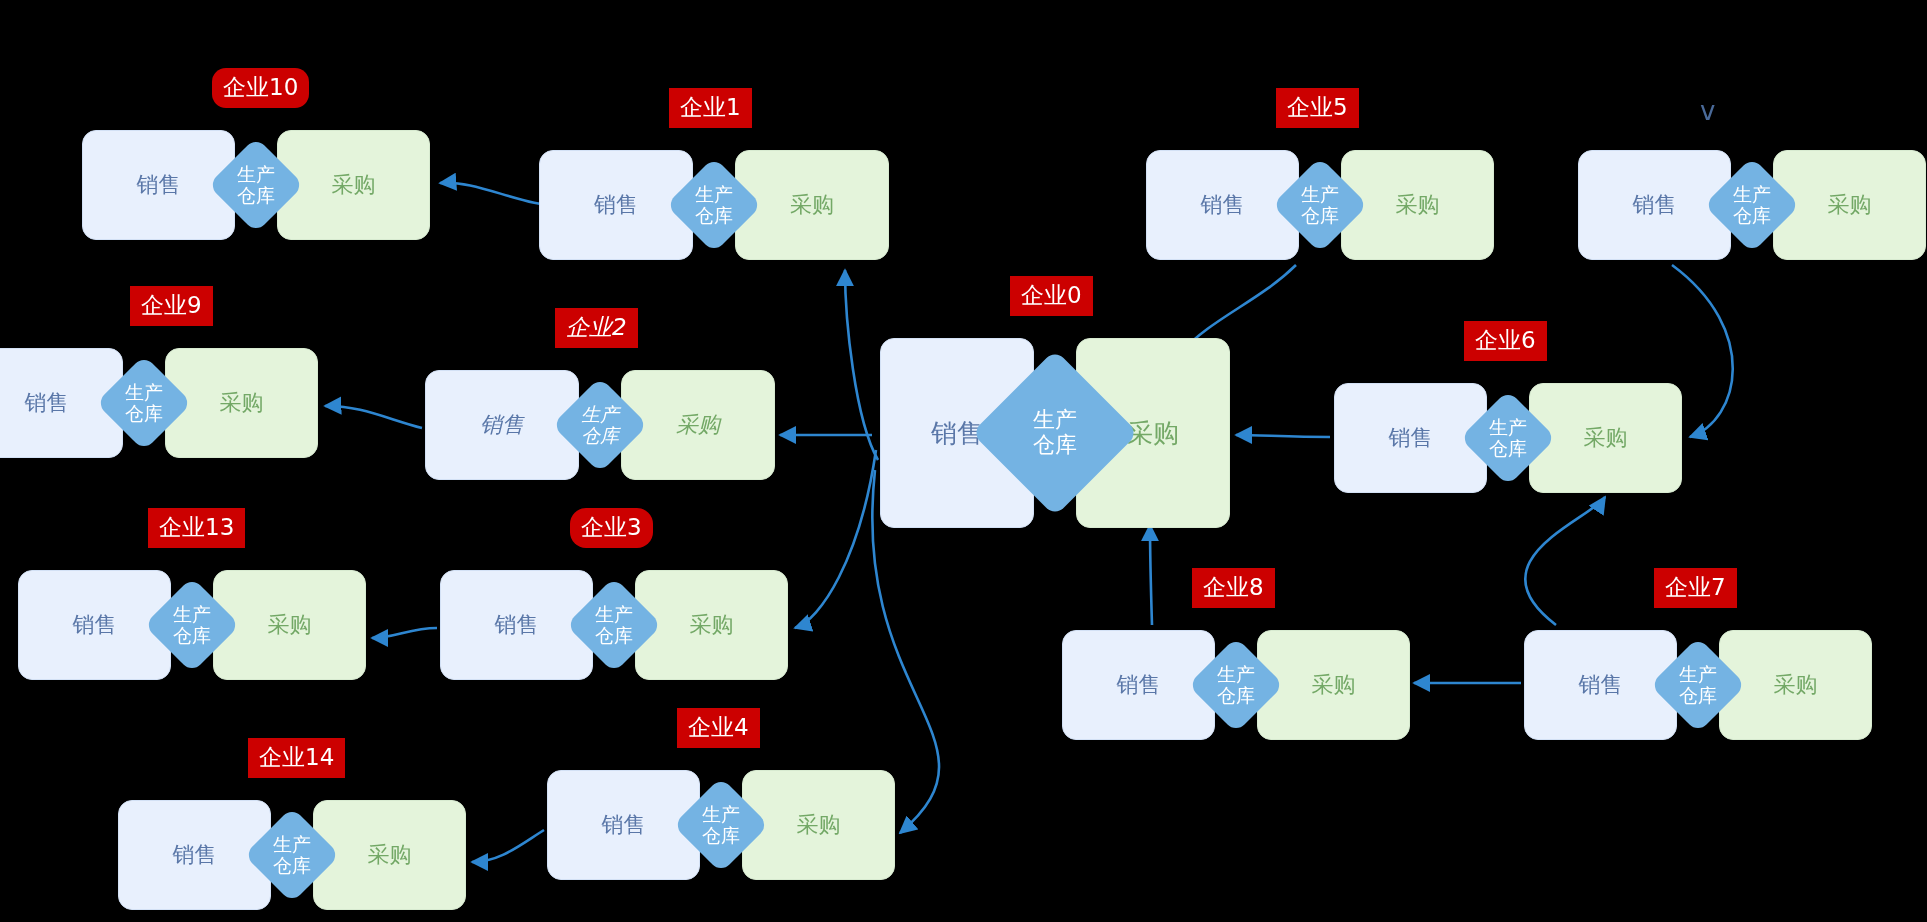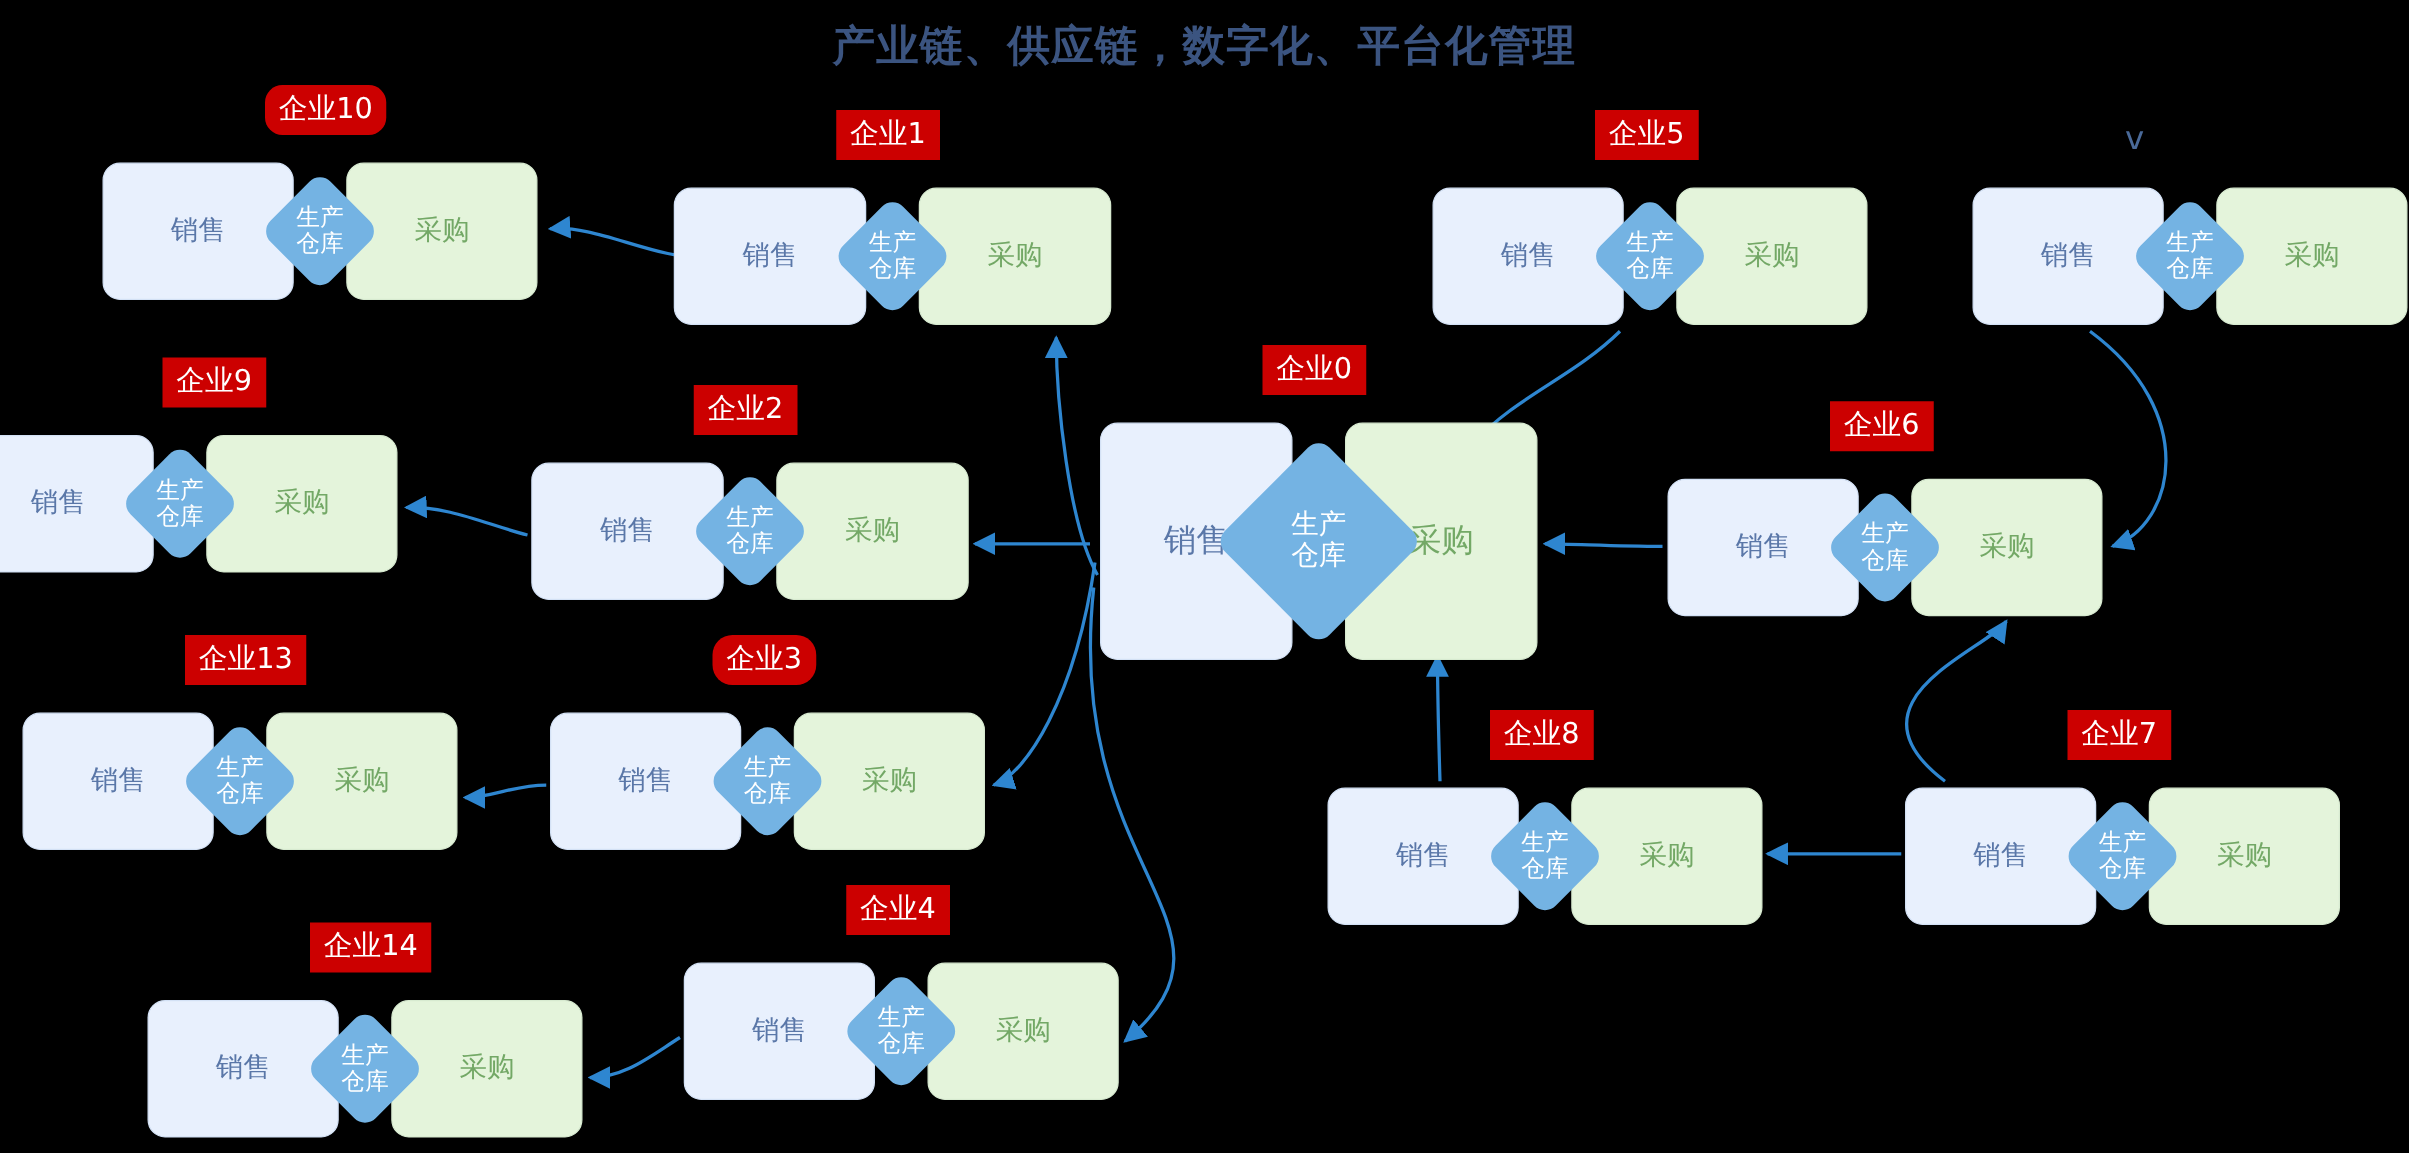--- a/index.html
+++ b/index.html
@@ -53,21 +53,20 @@
     color:#ffffff;font-size:19px;line-height:1.12;white-space:nowrap;
   }
   .big .sales span,.big .purchase span{font-size:26px;}
   .big .diamond .dtext{font-size:22px;}
 </style>
 </head>
 <body>
 
 <div id="canvas">
 
-  <div class="title">产业链、供应链，数字化、平台化管理</div>
   <div class="vmark" id="vmark" style="left:1700px;top:96px;">v</div>
 
   <svg id="edges" viewBox="0 0 1927 922" preserveAspectRatio="none">
     <defs>
       <marker id="arrow" viewBox="0 0 10 10" refX="9" refY="5" markerWidth="7" markerHeight="7" orient="auto-start-reverse">
         <path d="M 0 0 L 10 5 L 0 10 z" fill="#2e86d0"></path>
       </marker>
     </defs>
     <g id="edge-paths">
         <path d="M 878 460 C 855 420 845 320 845 270" fill="none" stroke="#2e86d0" stroke-width="2.6" marker-end="url(#arrow)"></path>
@@ -111,21 +110,21 @@
         <div class="purchase" style="left: 196px; top: 0px; width: 154px; height: 110px;">
           <span>采购</span>
         </div>
         <div class="diamond" style="width: 68px; height: 68px; left: 141px; top: 21px;">
           <div class="dtext">
             <div>生产</div>
             <div>仓库</div>
           </div>
         </div>
       </div>
-      <div class="ent" style="left: 425px; top: 370px; width: 356px; height: 110px;">
+      <div class="ent" style="left: 425px; top: 370px; width: 356px; height: 110px; font-style: italic;">
         <div class="badge" style="left: 130px; top: -62px;">企业2</div>
         <div class="sales" style="left: 0px; top: 0px; width: 154px; height: 110px;">
           <span>销售</span>
         </div>
         <div class="purchase" style="left: 196px; top: 0px; width: 154px; height: 110px;">
           <span>采购</span>
         </div>
         <div class="diamond" style="width: 68px; height: 68px; left: 141px; top: 21px;">
           <div class="dtext">
             <div>生产</div>

